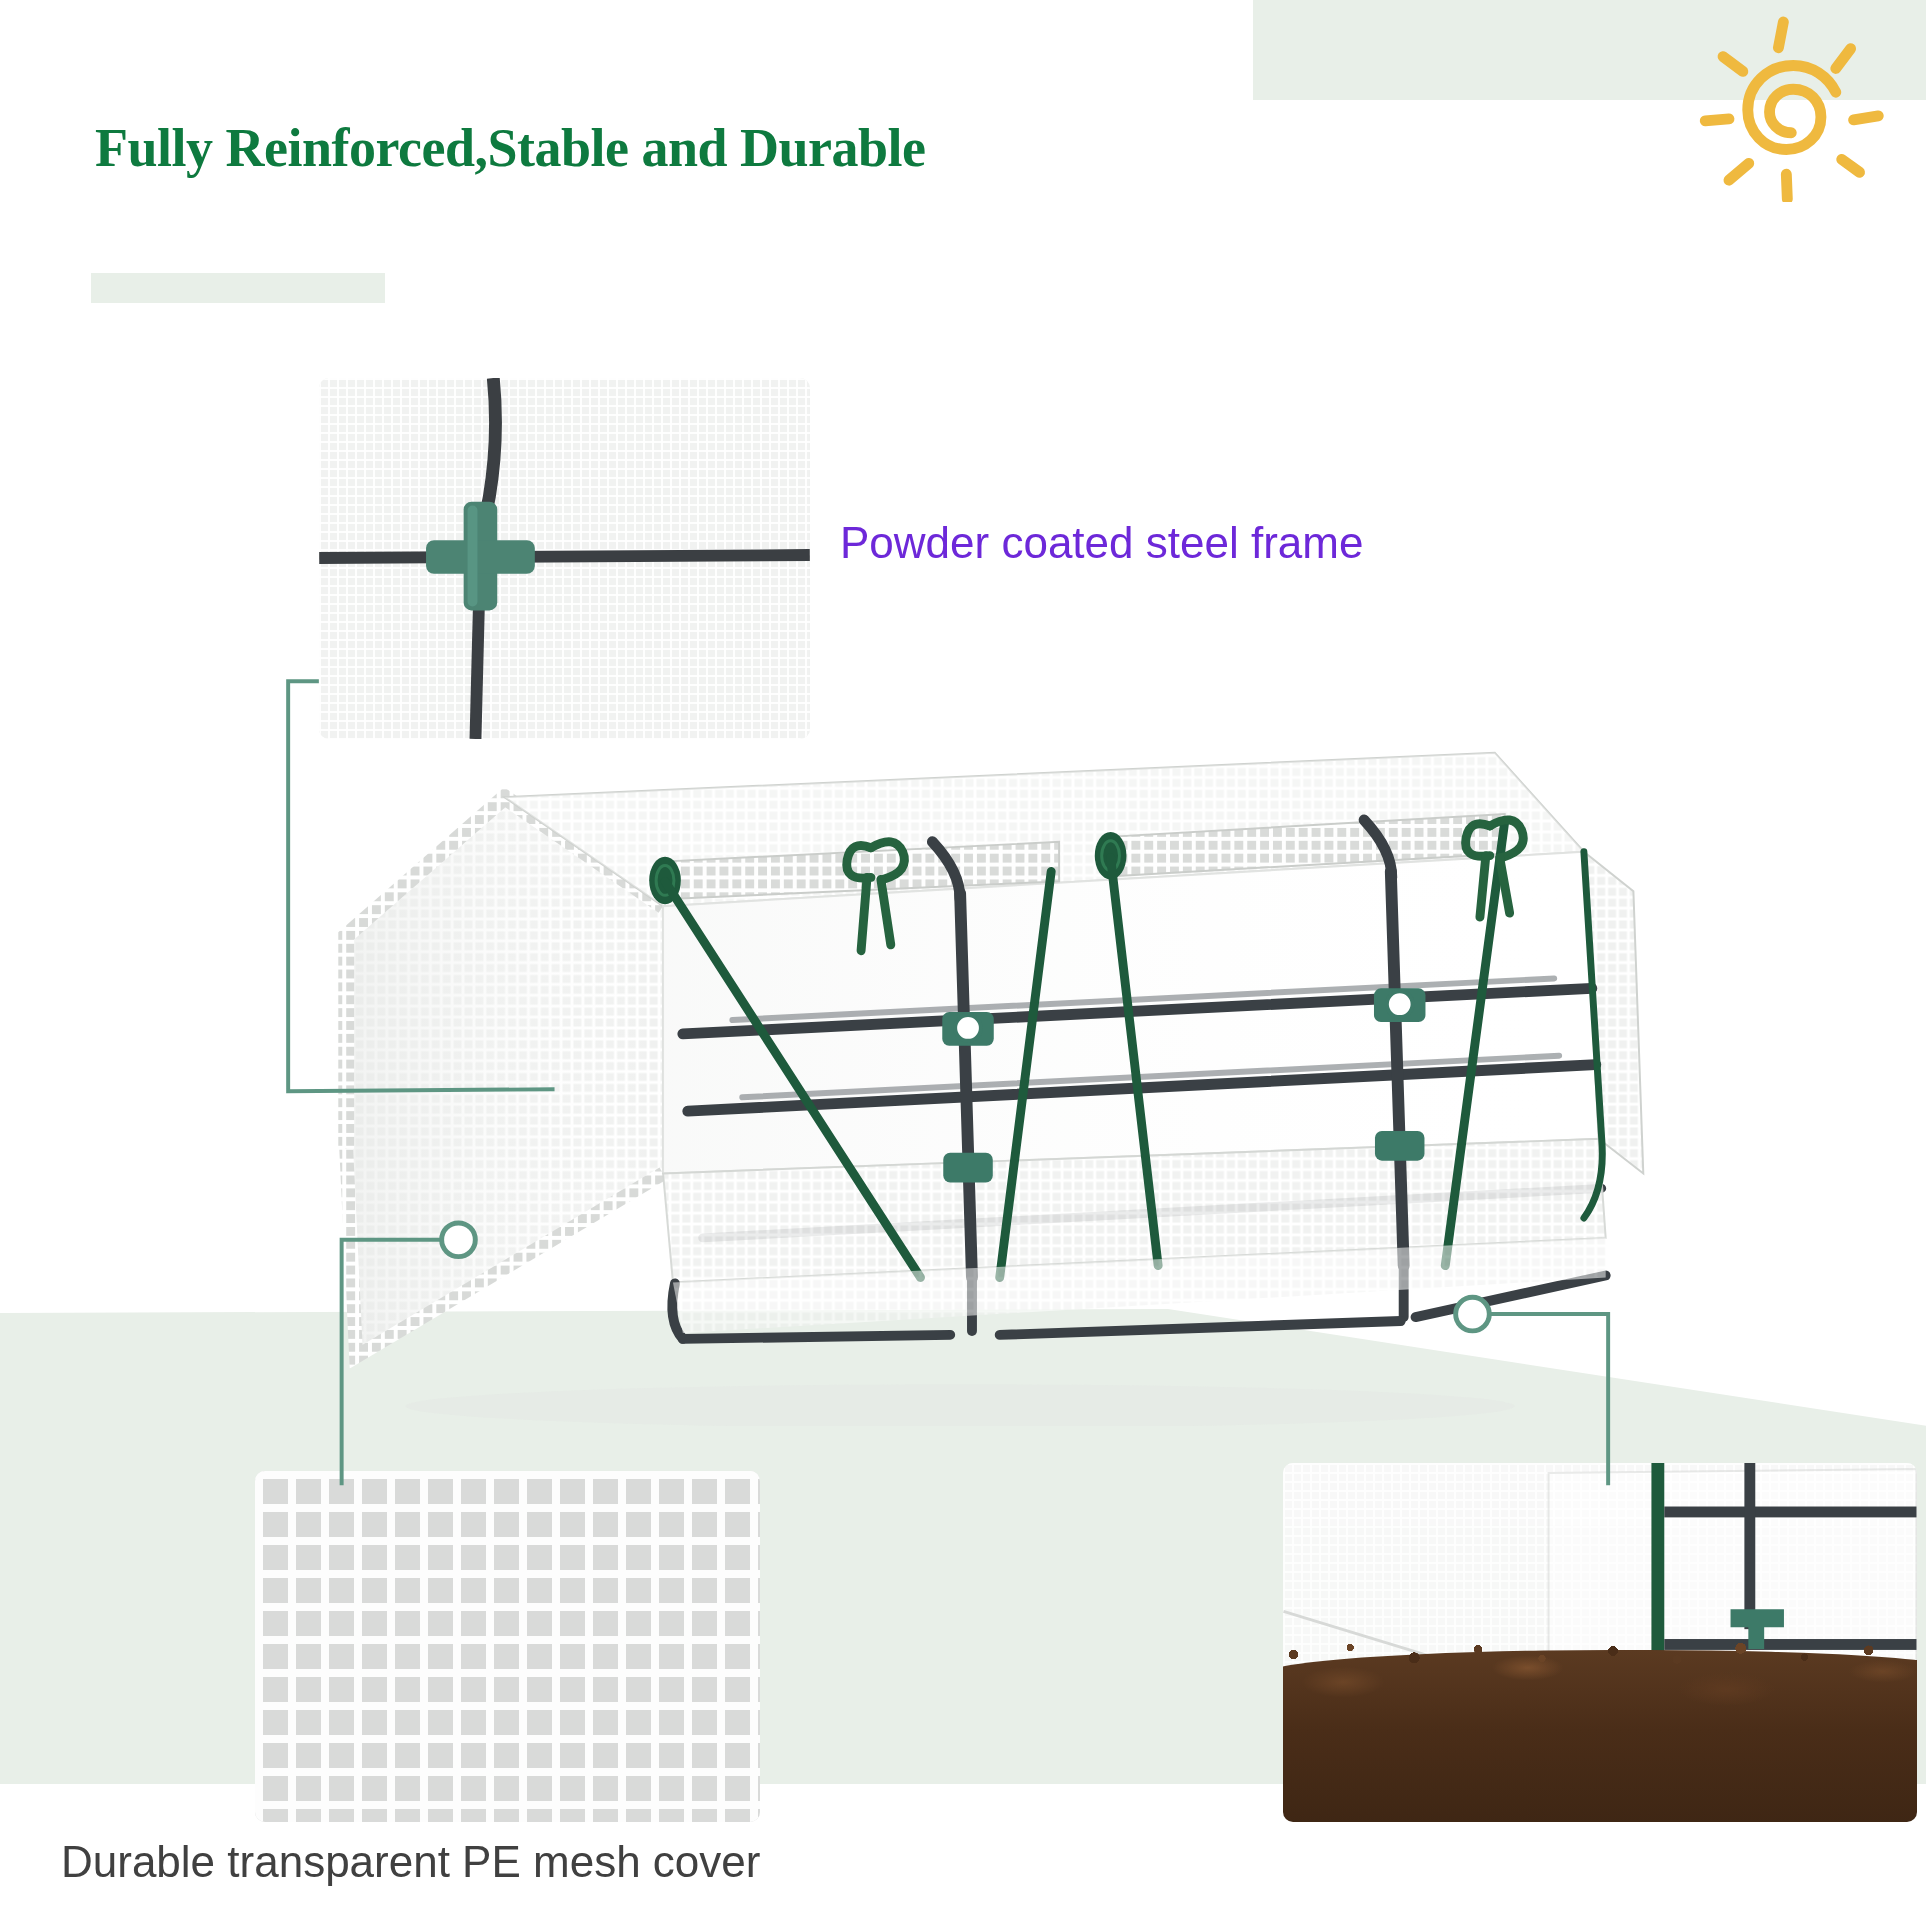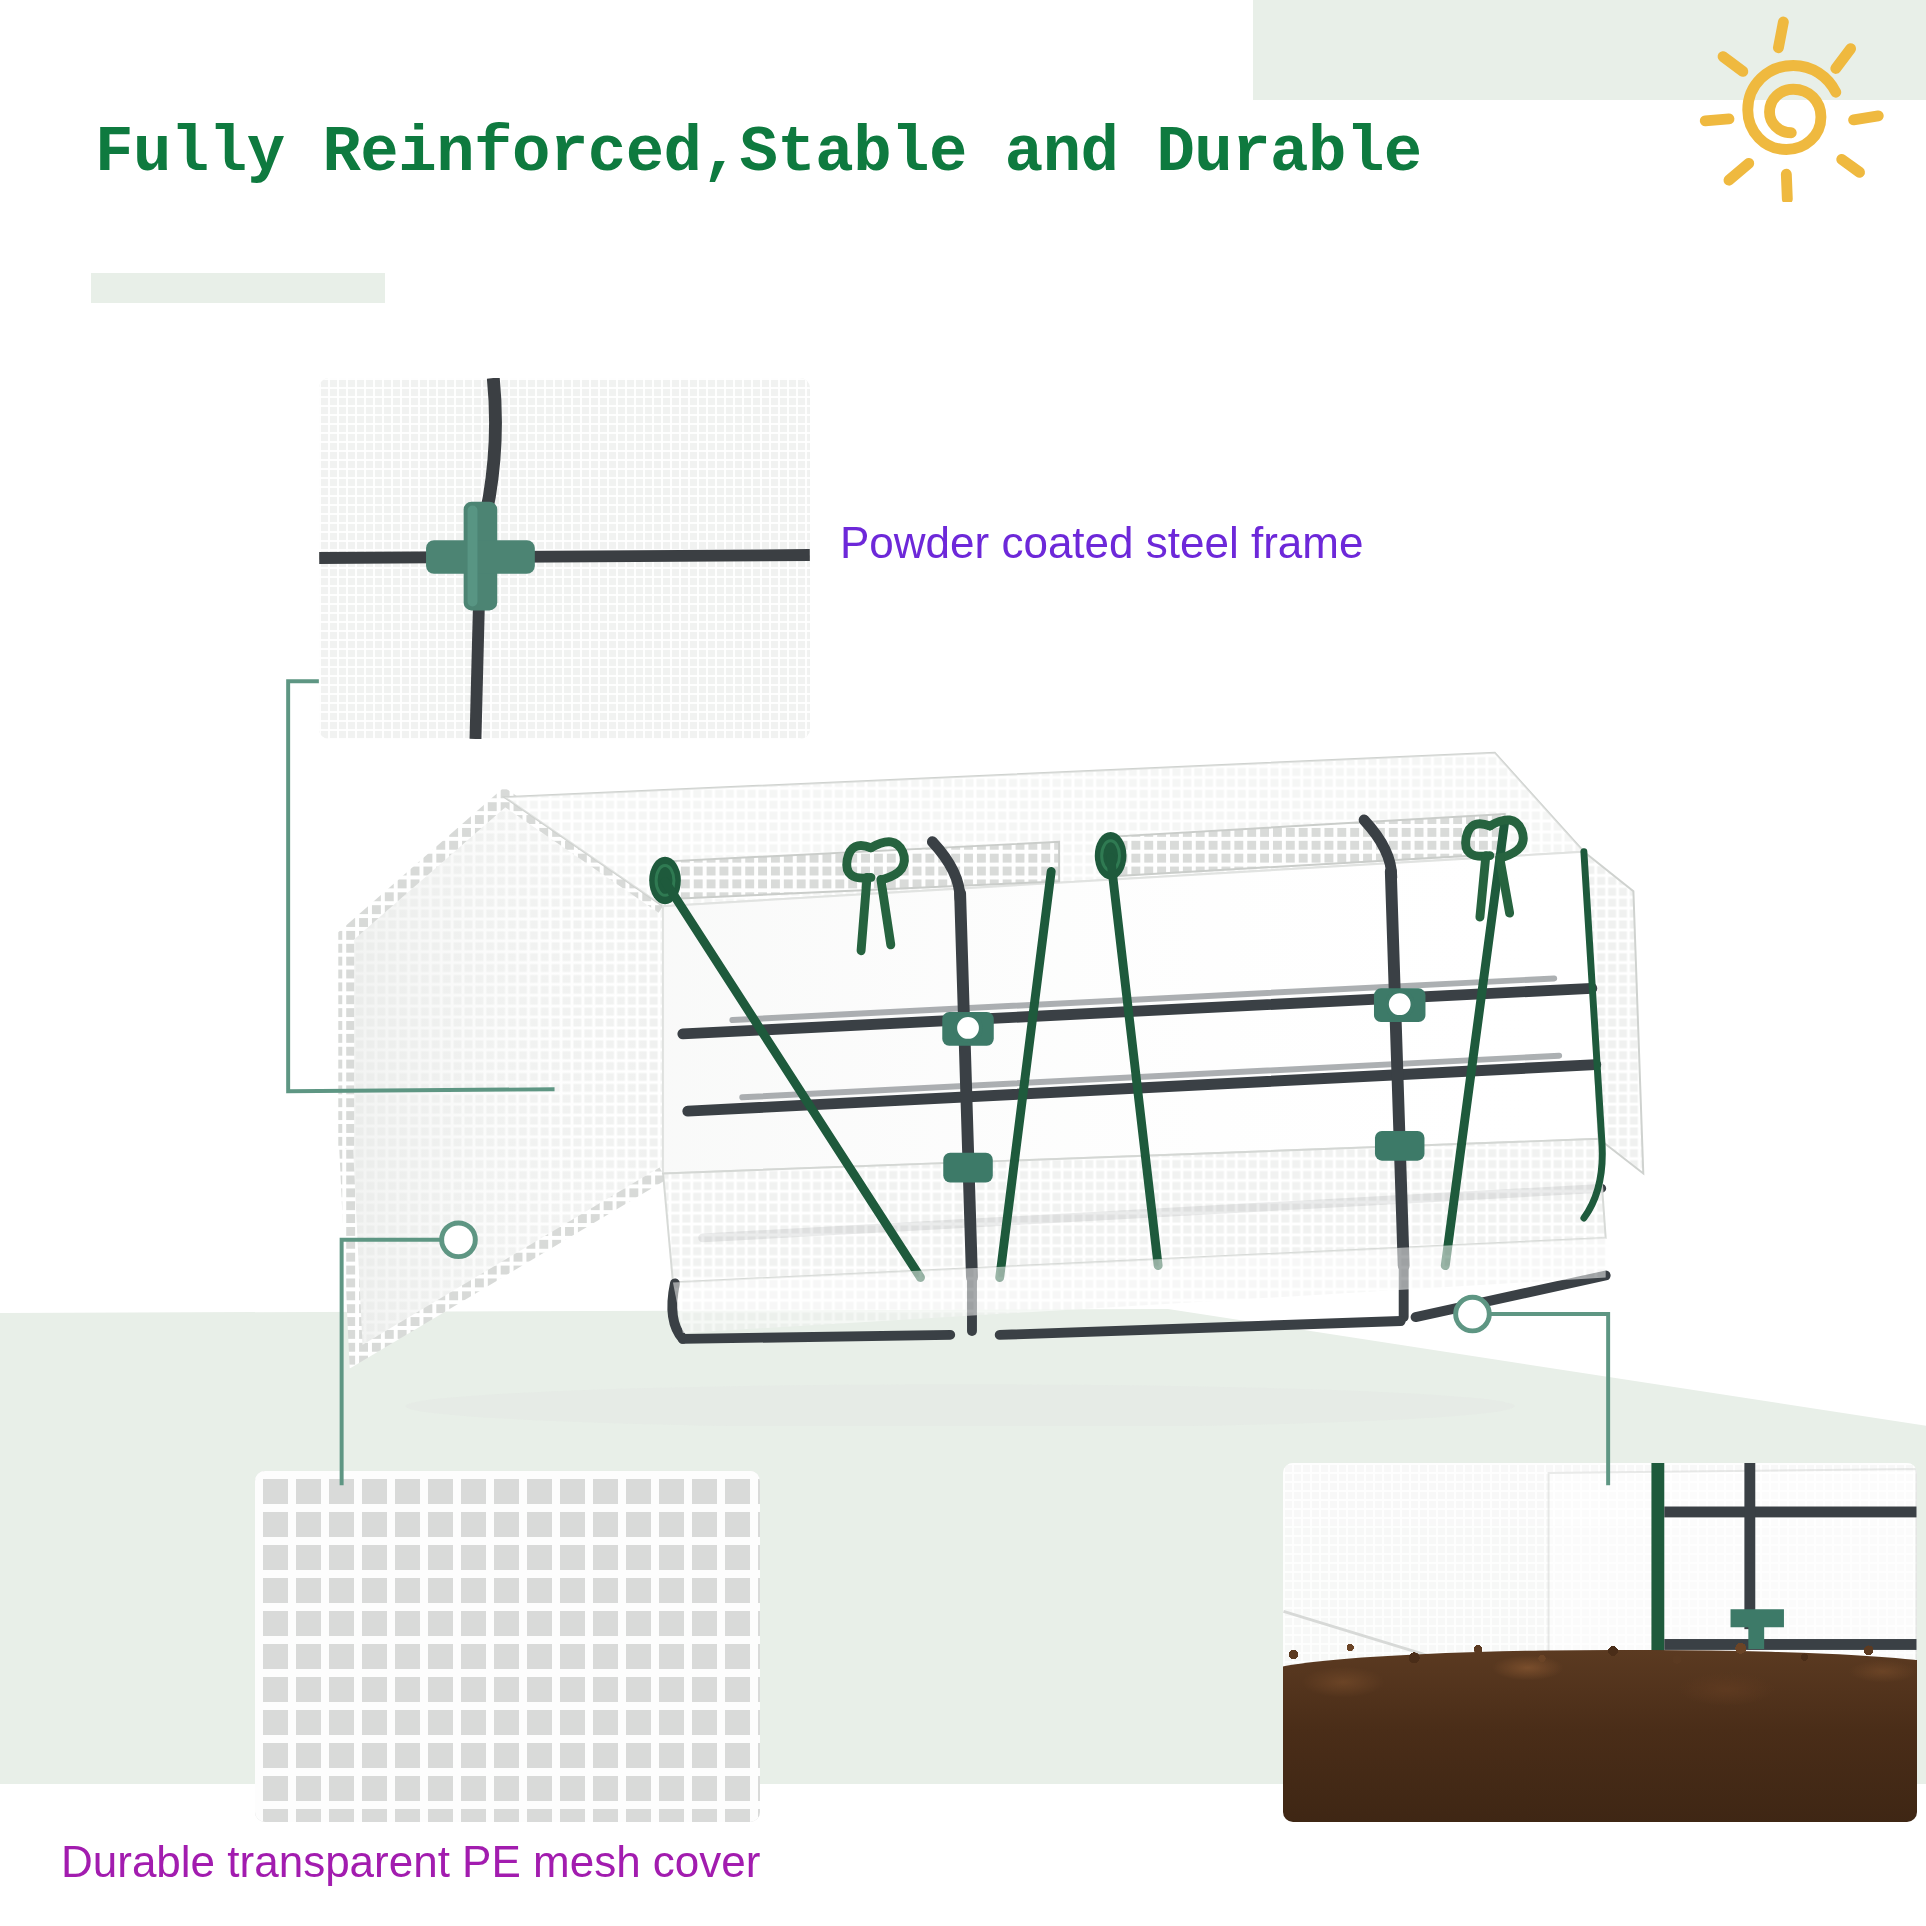--- a/index.html
+++ b/index.html
@@ -35,26 +35,26 @@
     top: 14px;
     width: 267px;
     height: 188px;
   }
 
   
   .headline {
     position: absolute;
     left: 95px;
     top: 117px;
-    font-size: 64px;
+    font-size: 54px;
     font-weight: 700;
     color: #0e7a3f;
     letter-spacing: -0.5px;
     white-space: nowrap;
-    font-family: Liberation Mono, monospace;
+    font-family: Liberation Serif, serif;
   }
   .accent-bar {
     position: absolute;
     left: 91px;
     top: 273px;
     width: 294px;
     height: 30px;
     background: #e8efe8;
   }
 
@@ -172,21 +172,21 @@
     top: 518px;
     font-size: 44px;
     font-weight: 300;
     color: #6d28d9;
     white-space: nowrap;
   }
   .caption {
     position: absolute;
     font-size: 44px;
     font-weight: 300;
-    color: #a21caf;
+    color: #404040;
     white-space: nowrap;
   }
   #caption-mesh { left: 61px;  top: 1837px; }
   #caption-soil { left: 1079px; top: 1837px; }
 
   
   #product {
     position: absolute;
     left: 267px;
     top: 723px;

